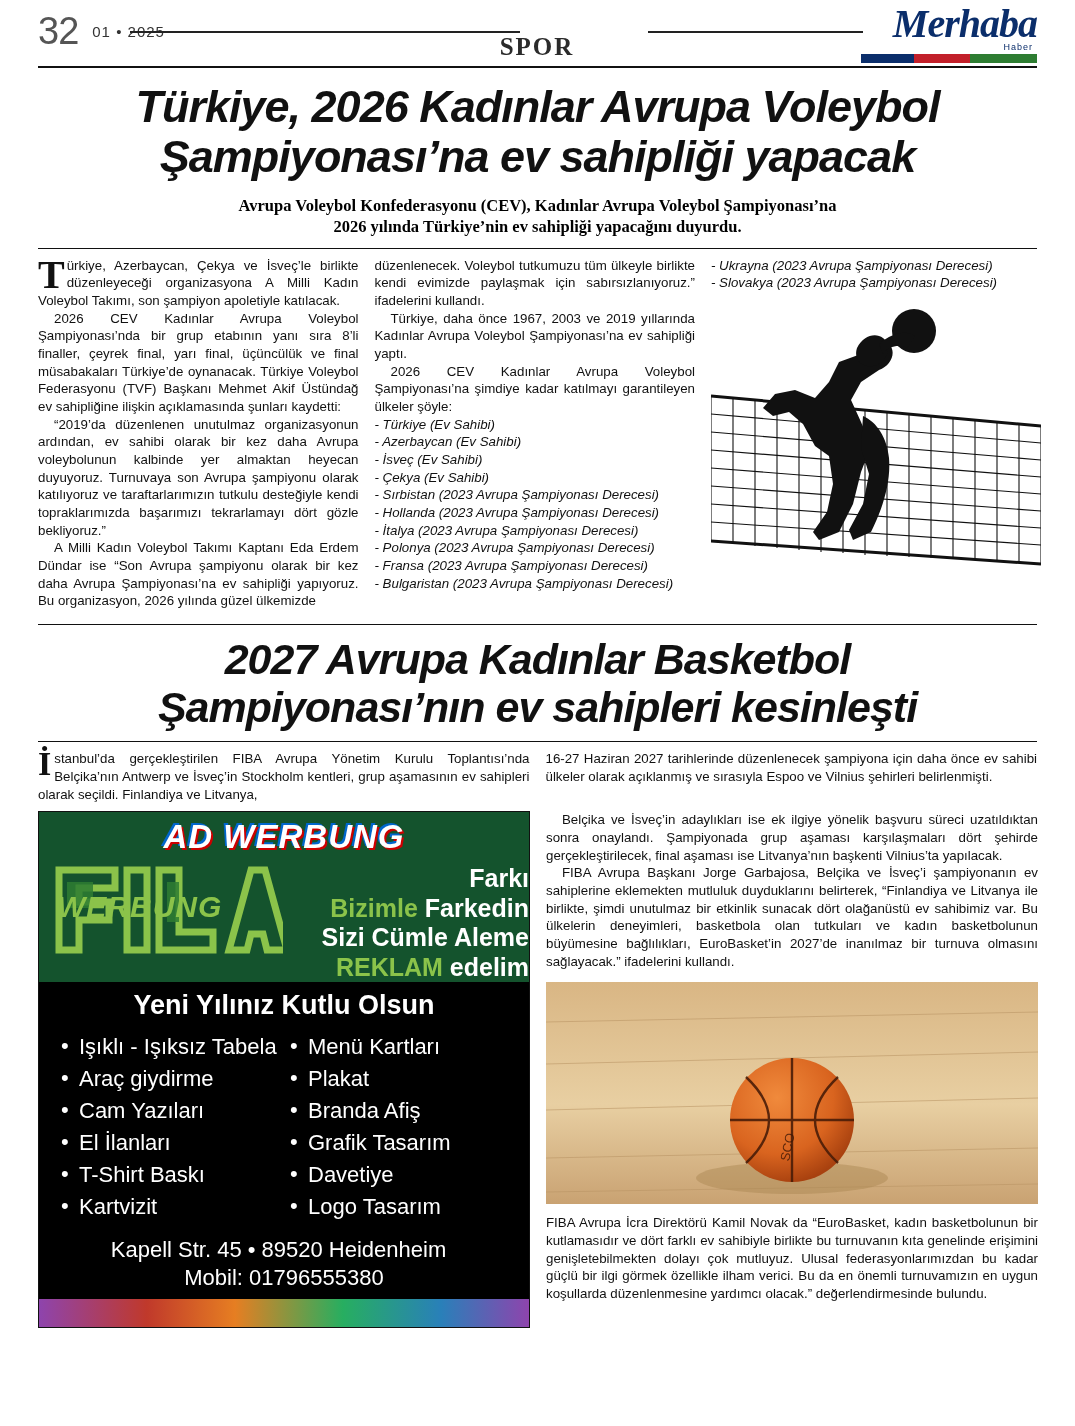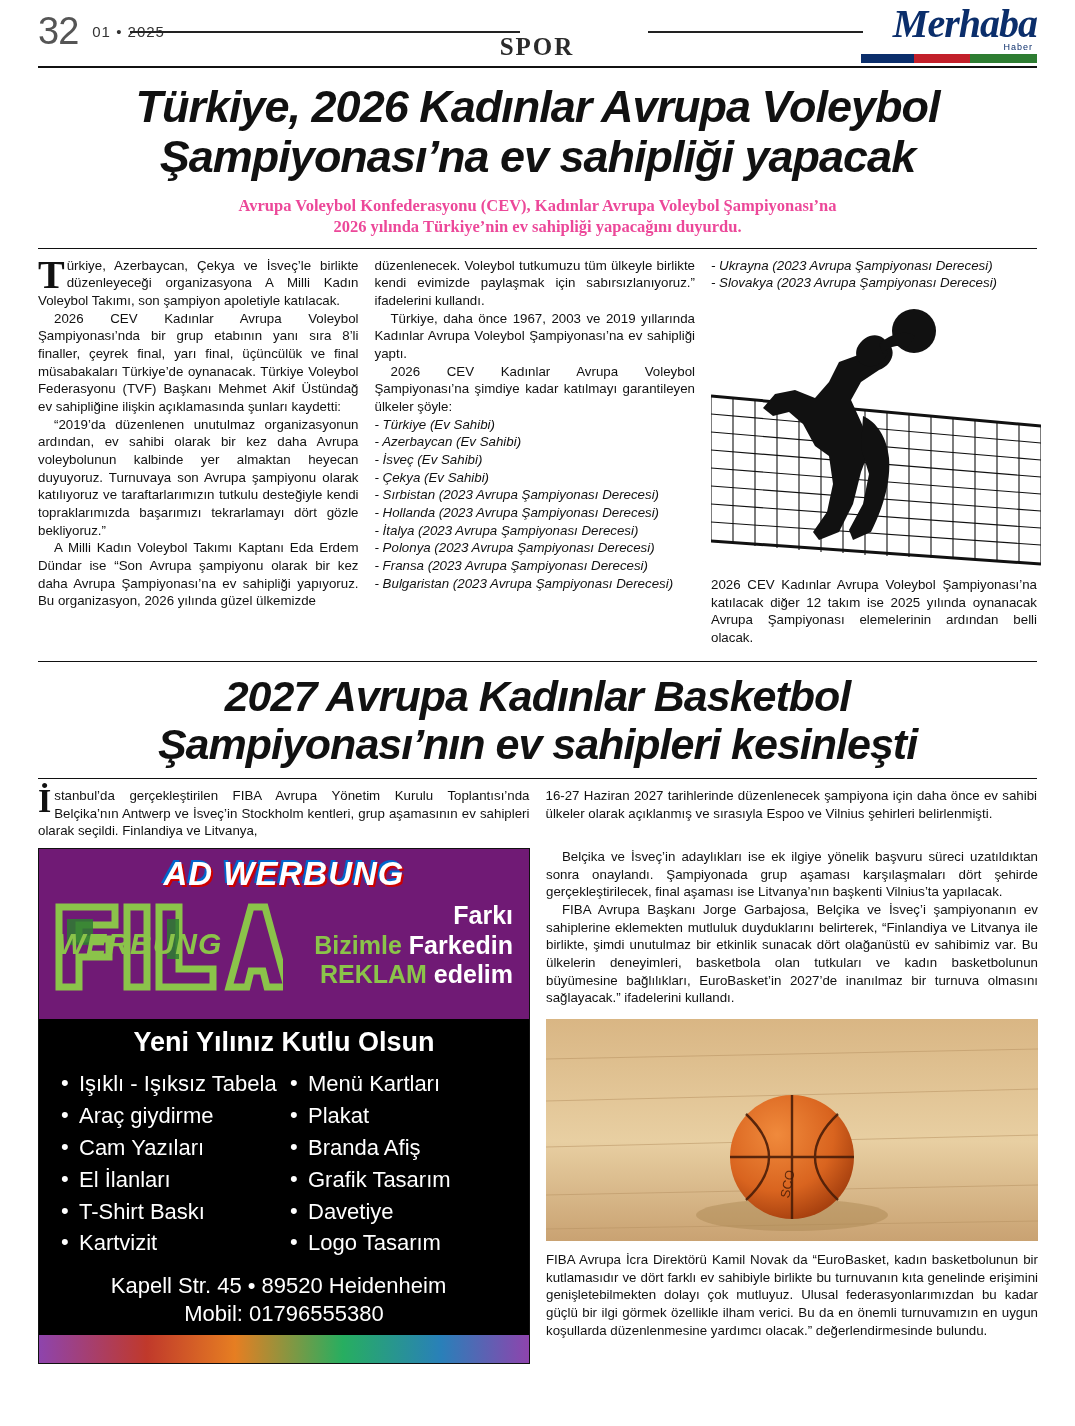--- a/index.html
+++ b/index.html
@@ -53,21 +53,21 @@
     letter-spacing:-1px;
   }
   .headline .l1 { font-size:45px; line-height:1.12; display:block; }
   .headline .l2 { font-size:45px; line-height:1.12; display:block; }
   .headline-wrap { margin-top:14px; }
 
   .standfirst {
     text-align:center;
     font-family:"Liberation Serif", serif;
     font-weight:700; font-size:16.5px; line-height:1.3;
-    margin:12px 44px 0 44px; color:#ec4899;
+    margin:12px 44px 0 44px; color:#000000;
   }
 
   .hr-thin { border:0; border-top:1px solid #111; margin:10px 0 8px 0; }
 
   
   .cols3 { display:flex; gap:16px; margin-top:4px; }
   .col { width:326px; font-size:13.3px; line-height:1.33; text-align:justify; }
   .col p { margin:0 0 0 0; text-indent:16px; }
   .col p + p { margin-top:0; }
   .col .noindent { text-indent:0; }
@@ -98,37 +98,37 @@
   .intro .dc { float:left; font-size:34px; line-height:27px; font-weight:700;
     font-family:"Liberation Serif", serif; padding-right:3px; }
 
   .lower { display:flex; gap:16px; margin-top:8px; }
   .lower-left { width:492px; }
   .lower-right { width:492px; font-size:13.3px; line-height:1.33; text-align:justify; }
   .lower-right p { margin:0; text-indent:16px; }
 
   
   .ad { width:492px; border:1px solid #111; background:#000; color:#fff; position:relative; }
-  .ad-top { position:relative; height:170px; background:#701a75; overflow:hidden; }
+  .ad-top { position:relative; height:170px; background:#14532d; overflow:hidden; }
   .ad-werbung {
     position:absolute; top:6px; left:0; right:0; text-align:center;
     font-size:33px; font-weight:700; font-style:italic; letter-spacing:1px;
     color:#ffffff;
     text-shadow:2px 2px 0 #c00, -2px -2px 0 #06c;
   }
   .fila {
     position:absolute; left:14px; top:48px; width:230px; height:115px;
   }
   .fila-word {
     position:absolute; left:18px; top:78px;
     font-size:30px; font-weight:700; font-style:italic; color:#8bc34a;
     letter-spacing:1px;
   }
   .ad-slogan {
-    position:absolute; right:16px; top:52px; width:235px; text-align:right;
+    position:absolute; right:0; top:52px; width:235px; text-align:right;
     font-size:25px; font-weight:700; line-height:1.18; color:#fff;
   }
   .ad-slogan .g { color:#8bc34a; }
   .ad-newyear {
     text-align:center; font-size:27px; font-weight:700; padding:8px 0 10px 0; color:#fff;
   }
   .ad-lists { display:flex; padding:0 10px 6px 22px;justify-content:center; }
   .ad-lists ul { list-style:none; margin:0; padding:0; width:50%; }
   .ad-lists li {
     font-size:22px; line-height:1.45; color:#fff; position:relative; padding-left:18px;
@@ -251,21 +251,20 @@
             L102 236 L116 216 L122 188 L118 160 L104 150 L92 128 L78 116 L62 120
             L52 112 L64 98 L84 94 L104 102 L118 86 L128 66 Z"></path>
           <path fill="#111" d="M152 120 C166 126 176 142 178 162 C180 186 172 212 160 236
             L142 244 L138 234 L152 208 L158 178 L150 152 Z"></path>
           <path fill="#111" d="M146 52 C152 40 164 36 172 42 C182 50 176 68 162 70
             C152 72 142 64 146 52 Z"></path>
           <path fill="#111" d="M168 48 C182 36 196 34 204 40 L196 52 C188 48 178 50 172 58 Z"></path>
         </svg>
       </div>
 
-      <div class="vb-caption">2026 CEV Kadınlar Avrupa Voleybol Şampiyonası’na katılacak diğer 12 takım ise 2025 yılında oynanacak Avrupa Şampiyonası elemelerinin ardından belli olacak.</div>
     </div>
   </div>
 
   <hr class="mid-hr">
 
   <div class="headline headline2">
     <span class="l1">2027 Avrupa Kadınlar Basketbol</span>
     <span class="l2">Şampiyonası’nın ev sahipleri kesinleşti</span>
   </div>
 
@@ -295,20 +294,21 @@
             </g>
             <g fill="#2e7d32" opacity="0.85">
               <rect x="14" y="22" width="26" height="26"></rect>
               <rect x="114" y="22" width="12" height="40"></rect>
             </g>
           </svg>
           <div class="fila-word">WERBUNG</div>
           <div class="ad-slogan">
             <div><span>Farkı</span></div>
             <div><span class="g">Bizimle</span> <span>Farkedin</span></div>
+            <div><span>Sizi Cümle Aleme</span></div>
             <div><span class="g">REKLAM</span> <span>edelim</span></div>
           </div>
         </div>
 
         <div class="ad-newyear">Yeni Yılınız Kutlu Olsun</div>
 
         <div class="ad-lists">
           <ul>
             <li>Işıklı - Işıksız Tabela</li>
             <li>Araç giydirme</li>

